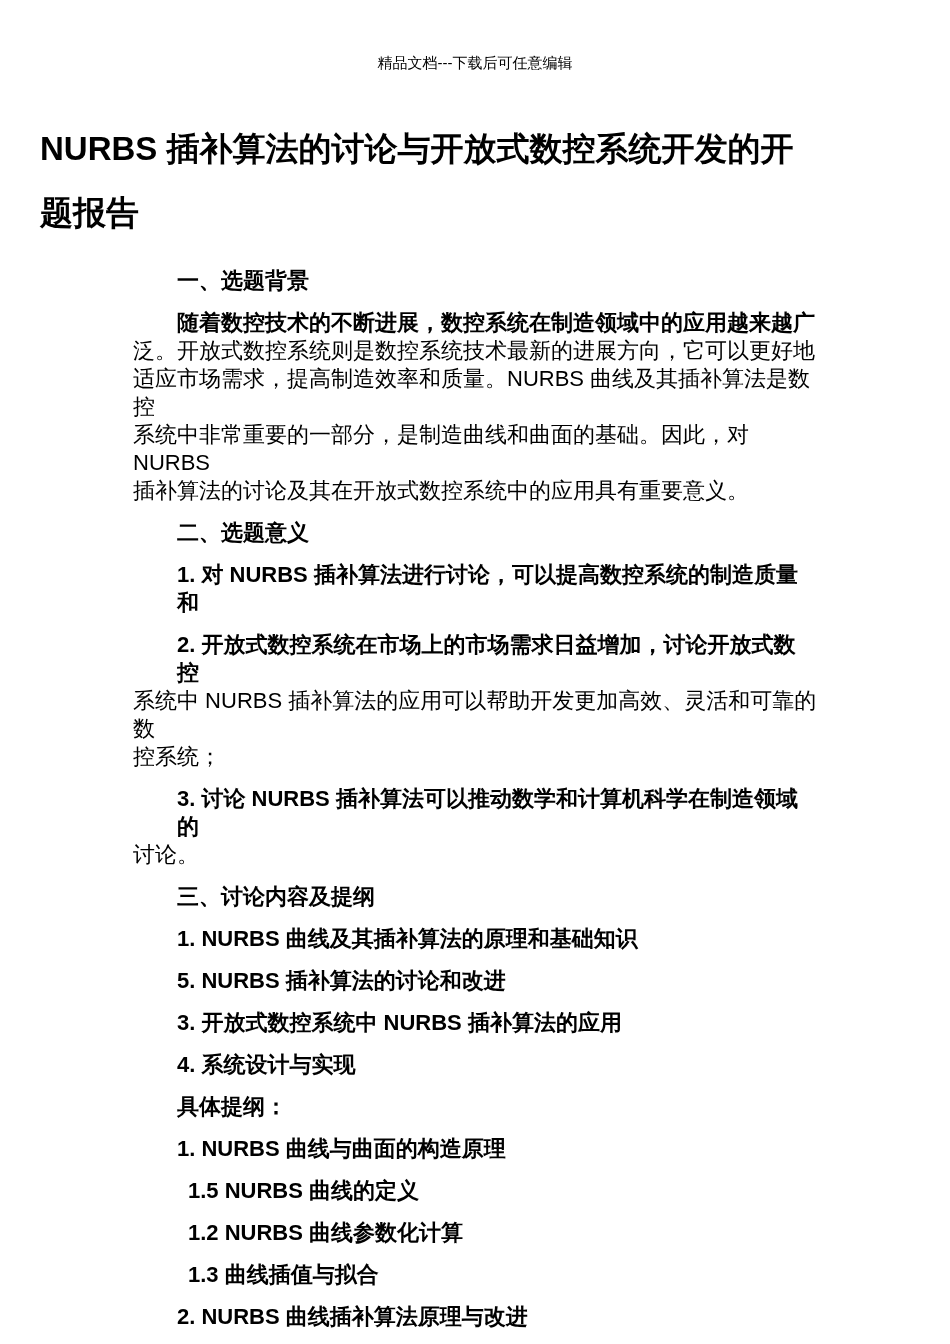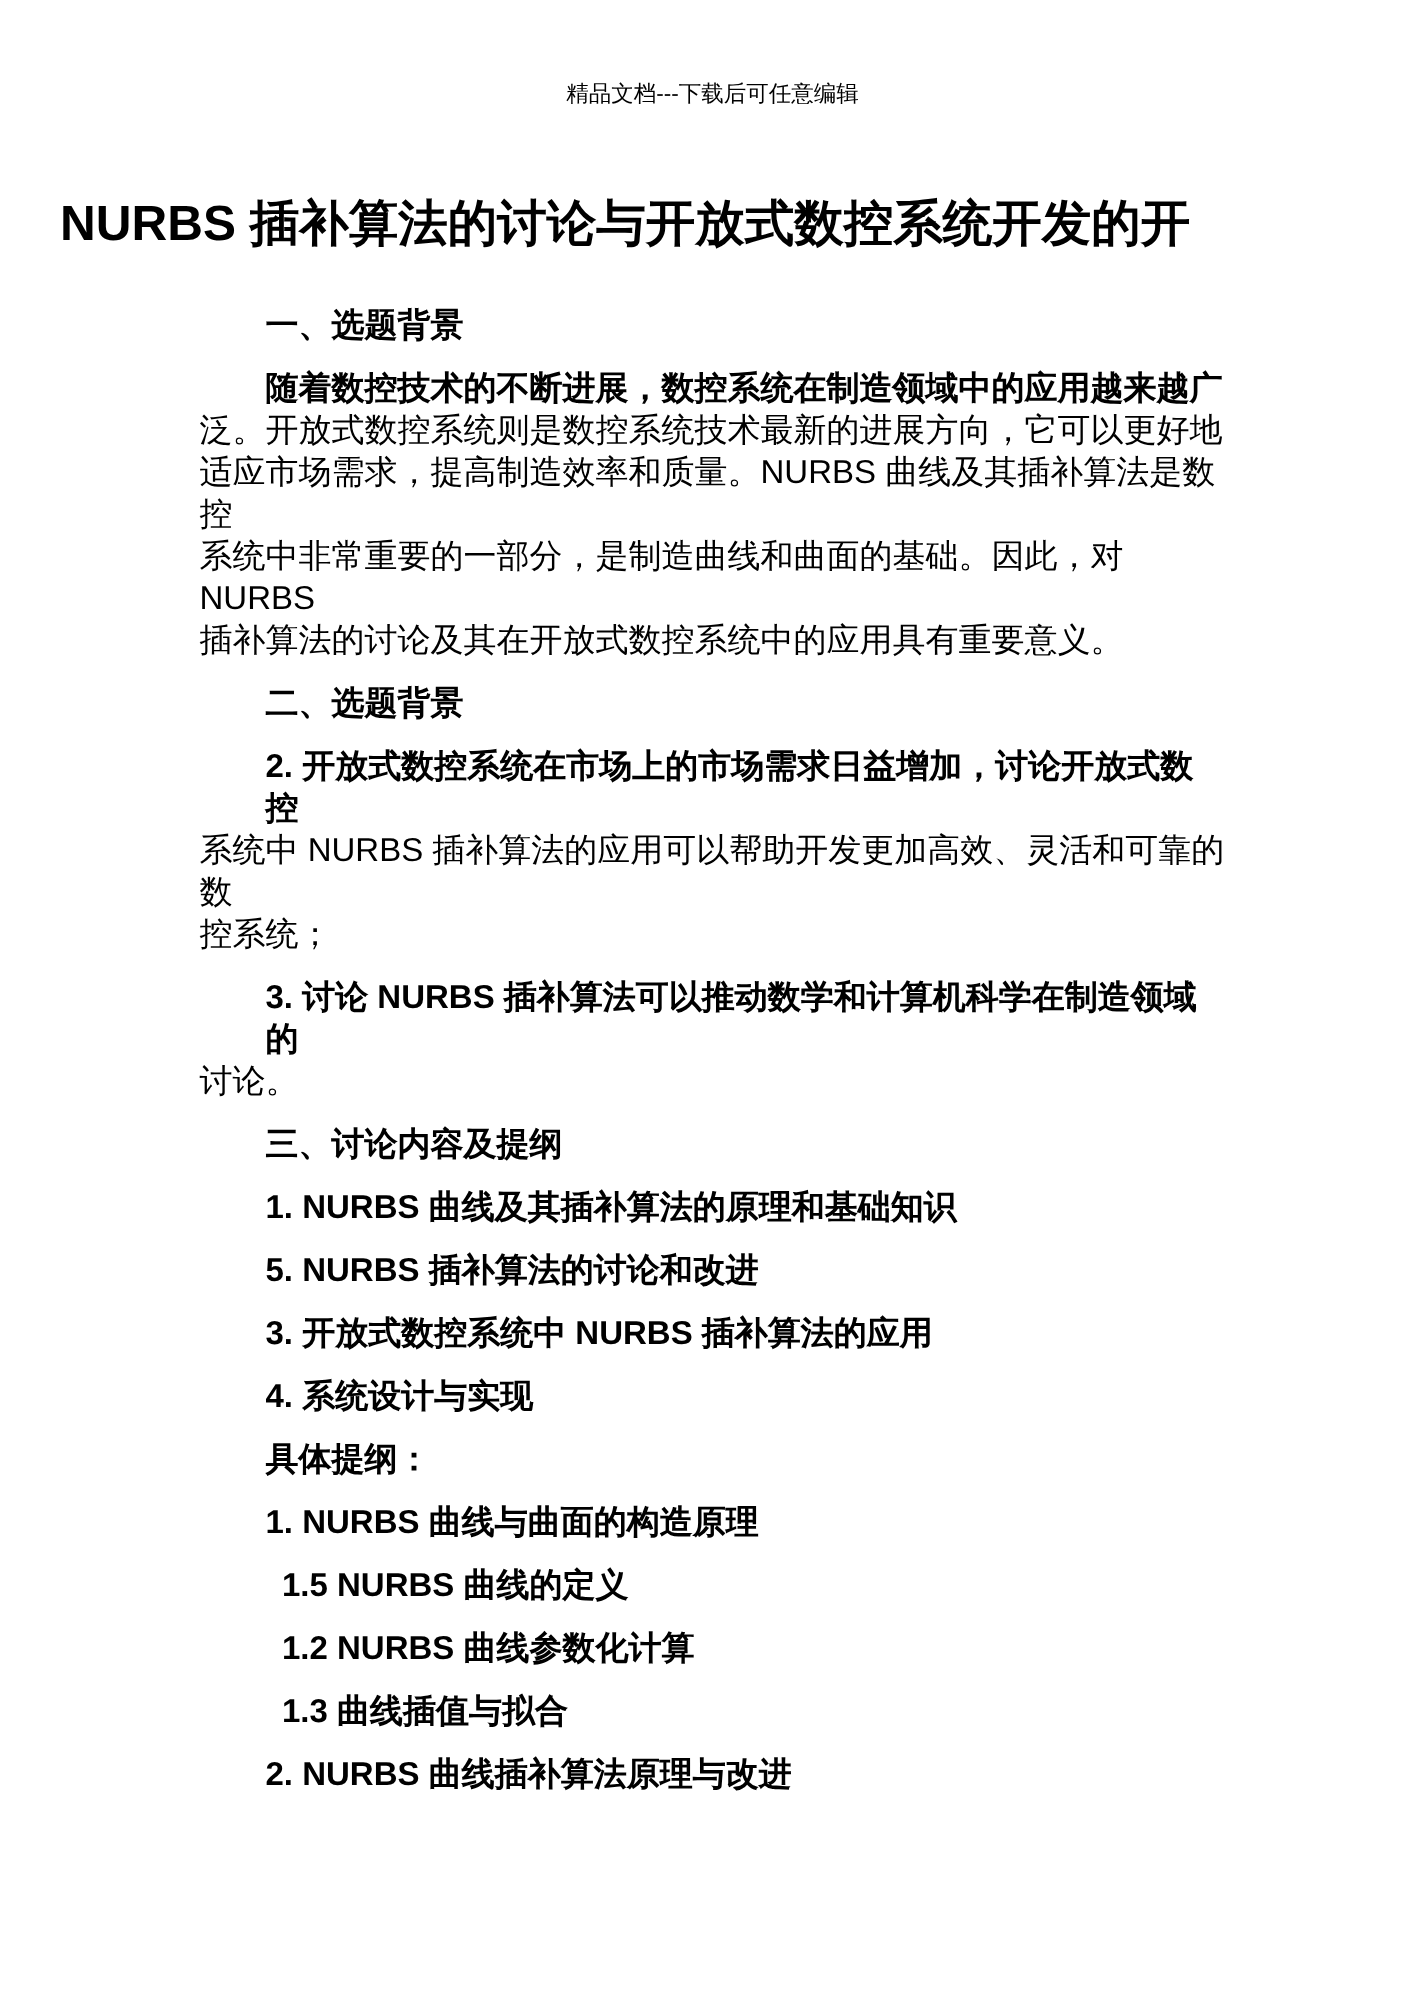--- a/index.html
+++ b/index.html
@@ -44,37 +44,39 @@
   .block.subitem .line.first { padding-left: 55px; }
 </style>
 </head>
 <body>
 
 <div class="page">
   <div class="header-note">精品文档---下载后可任意编辑</div>
 
   <h1 class="doc-title">
     <div class="title-line">NURBS 插补算法的讨论与开放式数控系统开发的开</div>
+    <div class="title-line">题报告</div>
   </h1>
 
   <div class="content" id="doc-content">
       <div class="block heading">
         <div class="line first">一、选题背景</div>
       </div>
       <div class="block para">
         <div class="line first">随着数控技术的不断进展，数控系统在制造领域中的应用越来越广</div>
         <div class="line">泛。开放式数控系统则是数控系统技术最新的进展方向，它可以更好地</div>
         <div class="line">适应市场需求，提高制造效率和质量。NURBS 曲线及其插补算法是数控</div>
         <div class="line">系统中非常重要的一部分，是制造曲线和曲面的基础。因此，对 NURBS</div>
         <div class="line">插补算法的讨论及其在开放式数控系统中的应用具有重要意义。</div>
       </div>
       <div class="block heading">
-        <div class="line first">二、选题背景</div>
+        <div class="line first">二、选题意义</div>
       </div>
       <div class="block para">
+        <div class="line first">1. 对 NURBS 插补算法进行讨论，可以提高数控系统的制造质量和</div>
       </div>
       <div class="block para">
         <div class="line first">2. 开放式数控系统在市场上的市场需求日益增加，讨论开放式数控</div>
         <div class="line">系统中 NURBS 插补算法的应用可以帮助开发更加高效、灵活和可靠的数</div>
         <div class="line">控系统；</div>
       </div>
       <div class="block para">
         <div class="line first">3. 讨论 NURBS 插补算法可以推动数学和计算机科学在制造领域的</div>
         <div class="line">讨论。</div>
       </div>

